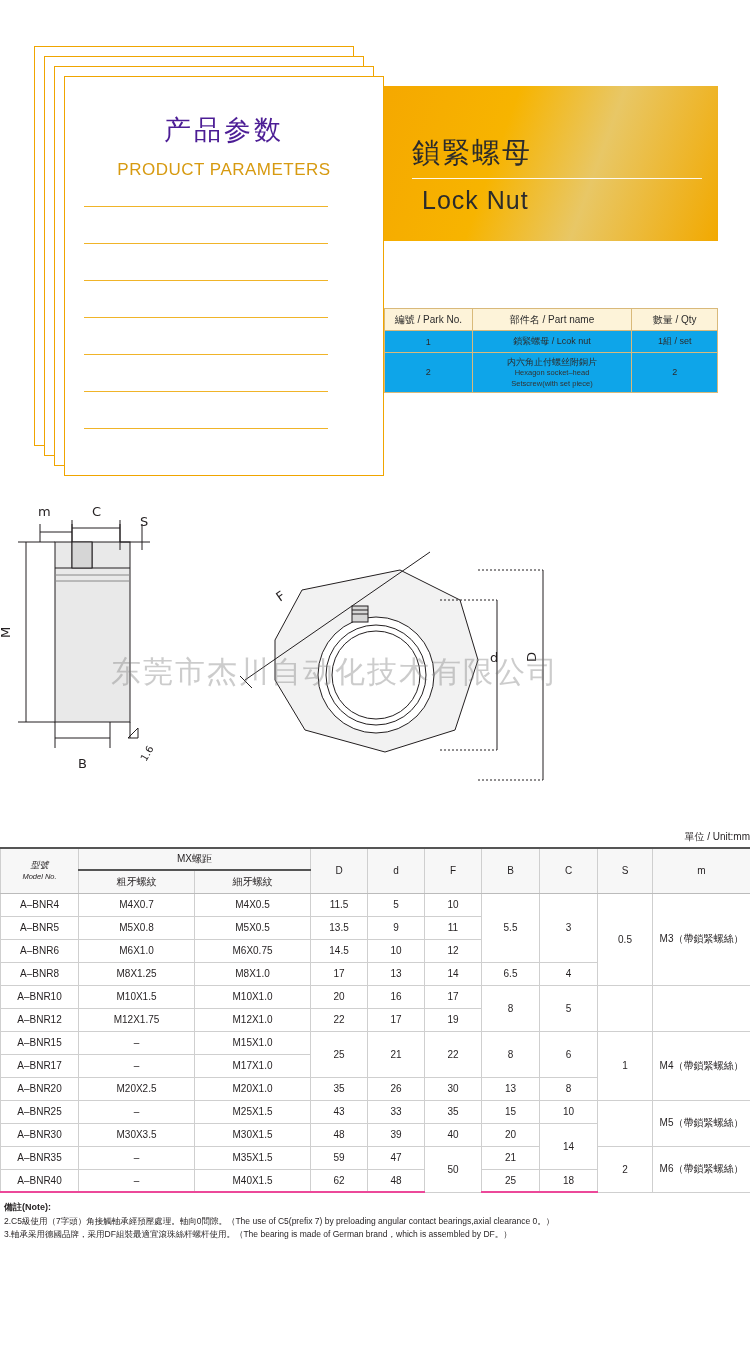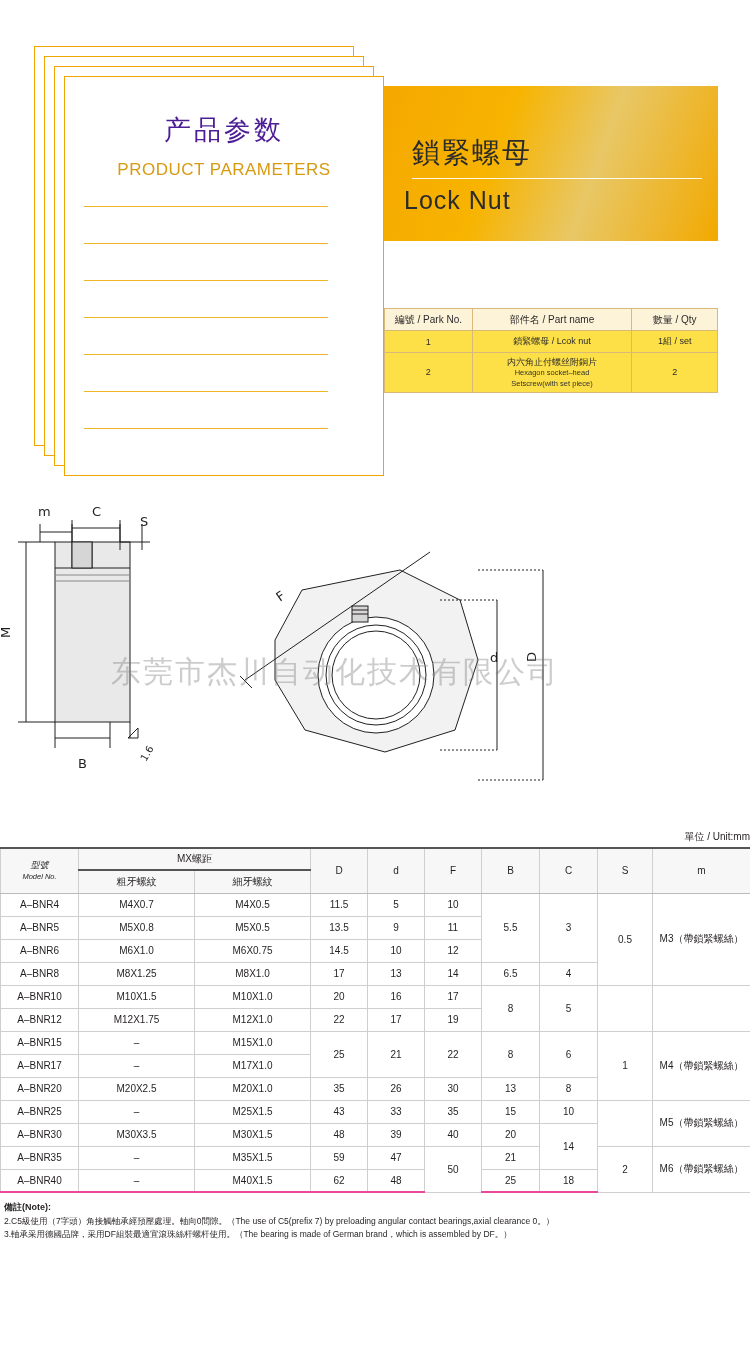--- a/index.html
+++ b/index.html
@@ -64,32 +64,32 @@
   .rb-cn {
     position: absolute; left: 412px; top: 134px;
     font-size: 28px; color: #2b2b2b; letter-spacing: 2px;
     font-family: "DejaVu Sans", sans-serif;
   }
   .rb-line {
     position: absolute; left: 412px; top: 178px; width: 290px;
     border-top: 1px solid #ffffff; opacity: .9;
   }
   .rb-en {
-    position: absolute; left: 404px; top: 186px;
+    position: absolute; left: 422px; top: 186px;
     font-size: 25px; color: #2b2b2b; letter-spacing: 1px;
   }
 
   
   .parts-table {
     position: absolute;
     left: 384px; top: 308px;
     width: 334px;
     border-collapse: collapse;
     font-size: 9px;
-    background: #fde047;
+    background: #0ea5e9;
   }
   .parts-table th, .parts-table td {
     border: 1px solid #d9b97a;
     text-align: center;
     padding: 3px 2px;
     color: #2b2b2b;
   }
   .parts-table thead th {
     background: #fdf3d9;
     font-weight: normal;

